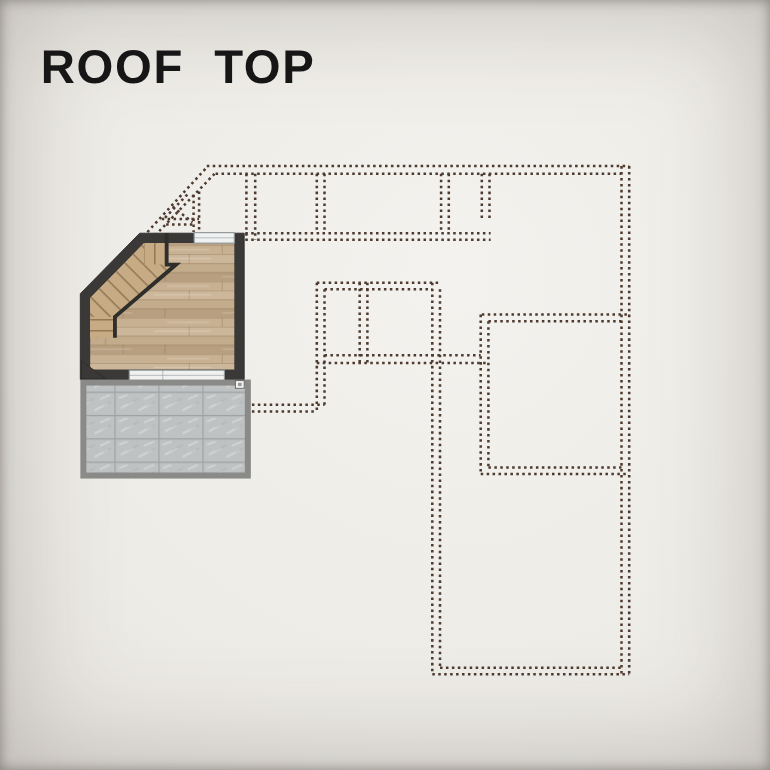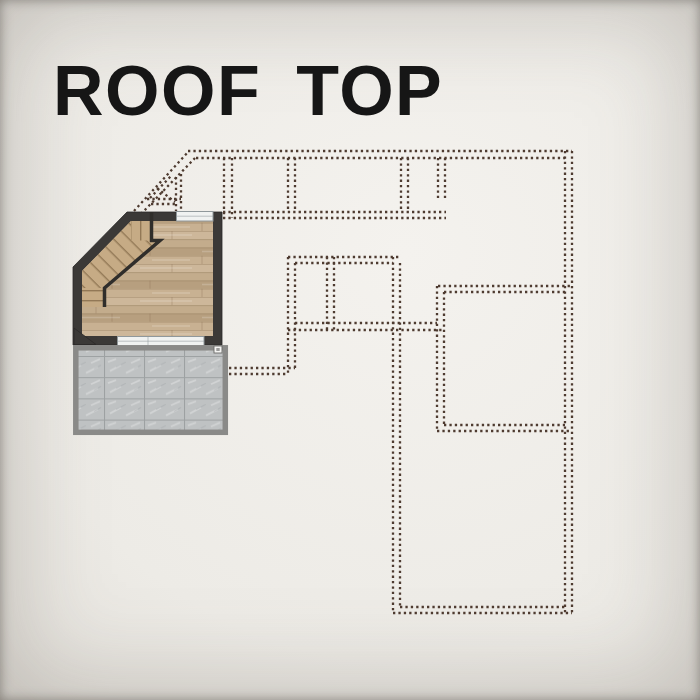--- a/index.html
+++ b/index.html
@@ -8,22 +8,22 @@
     font-family:"Liberation Sans", sans-serif;
     background: radial-gradient(ellipse 130% 130% at 58% 36%,
       var(--background_center,#f4f2ee) 0%, #edebe6 45%, #e2dfd9 72%, var(--background_edge,#c9c6c0) 100%);
   }
   .stage{position:absolute;inset:0;}
   .vignette{
     position:absolute;inset:0;pointer-events:none;
     box-shadow: inset 0 0 12px rgba(75,70,63,.55), inset 0 0 90px 18px rgba(95,90,82,.26);
   }
   .floor-title{
-    position:absolute;left:37px;top:40px;margin:16px;
-    font-size:70px;font-weight:bold;letter-spacing:1.5px;word-spacing:14px;
+    position:absolute;left:37px;top:40px;margin:0;
+    font-size:43px;font-weight:bold;letter-spacing:1.5px;word-spacing:14px;
     color:var(--title_text,#161616);line-height:1;
   }
   svg.plan{position:absolute;left:0;top:0;}
   .dash{stroke:var(--dashed_outline,#4e3b30);stroke-width:2.3;stroke-dasharray:2.3 3.1;fill:none;}
   .wallfill{fill:var(--wall,#3b3937);stroke:#2b2a28;stroke-width:.8;}
   .railing{fill:none;stroke:var(--railing,#302e2b);stroke-width:3.5;}
   .glass{fill:var(--glass,#f0f2f1);stroke:var(--glass_frame,#90989b);stroke-width:1;}
   .glassline{stroke:var(--glass_frame,#90989b);stroke-width:.7;opacity:.8;}
 </style>
 </head>

